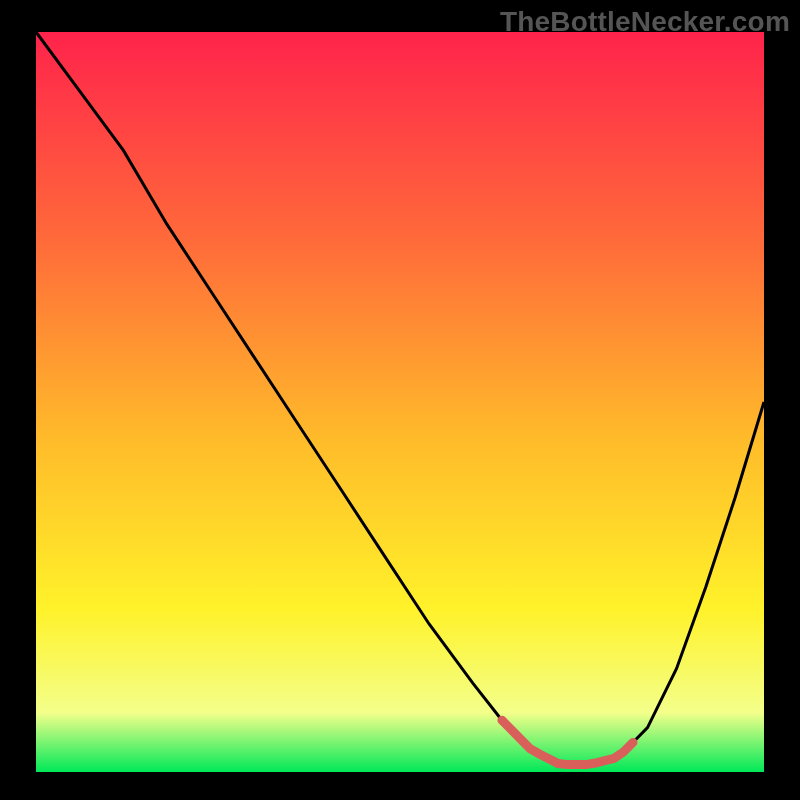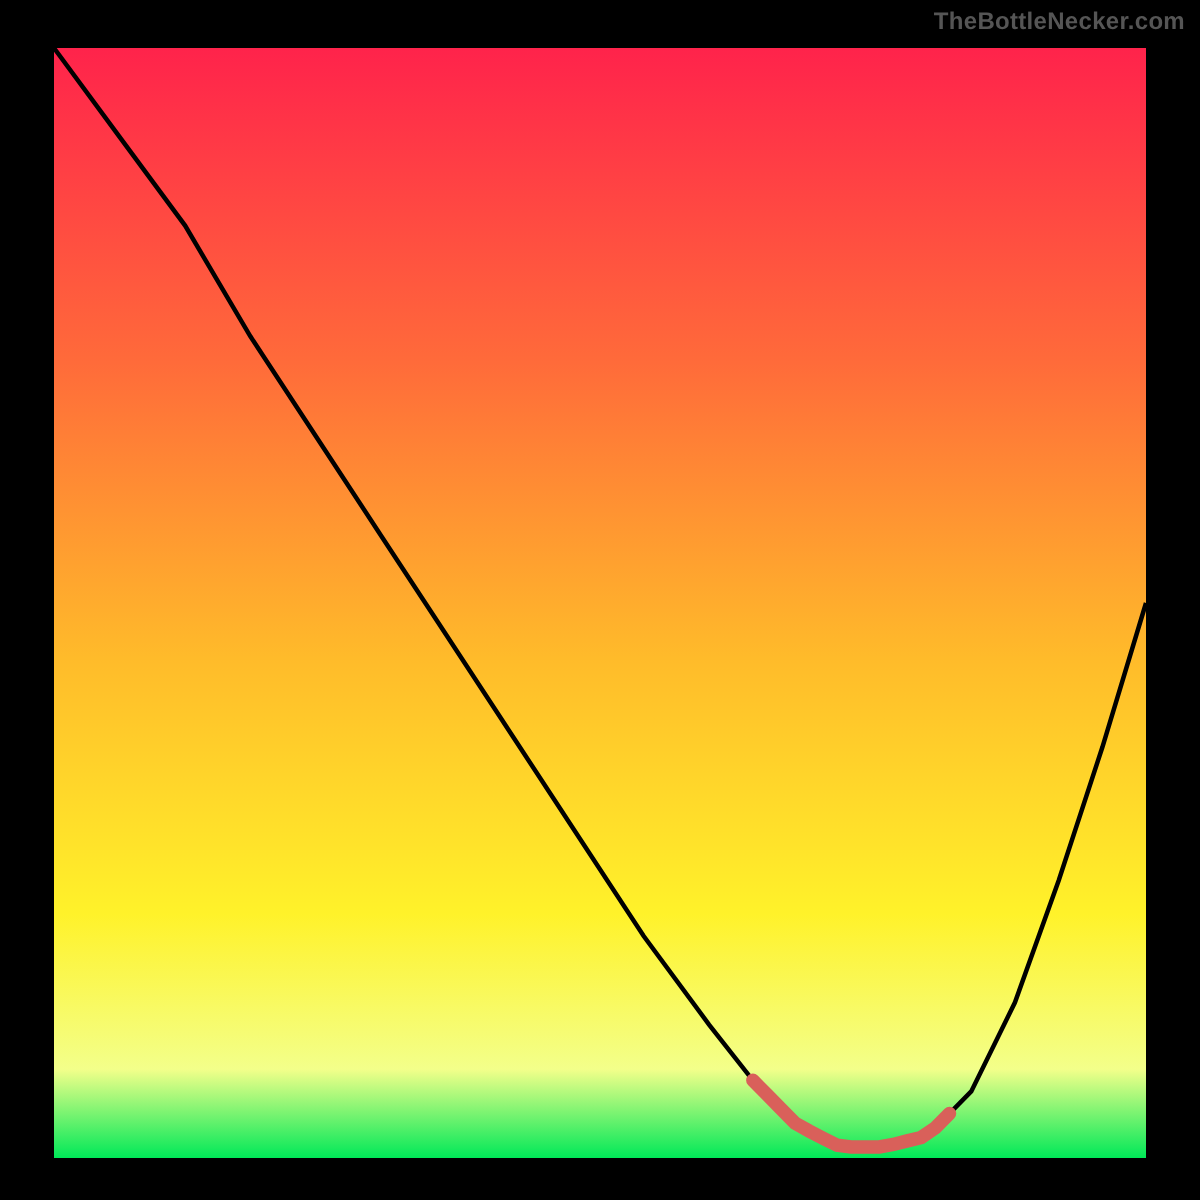--- a/index.html
+++ b/index.html
@@ -14,21 +14,21 @@
     position: relative;
     width: 800px;
     height: 800px;
     background: #000;
   }
   .watermark {
     position: absolute;
     top: 6px;
     right: 10px;
     color: #555;
-    font-size: 16px;
+    font-size: 28px;
     font-weight: 600;
     letter-spacing: 0.2px;
     text-align: right;
   }
   svg {
     position: absolute;
     top: 0;
     left: 0;
   }
 </style>

